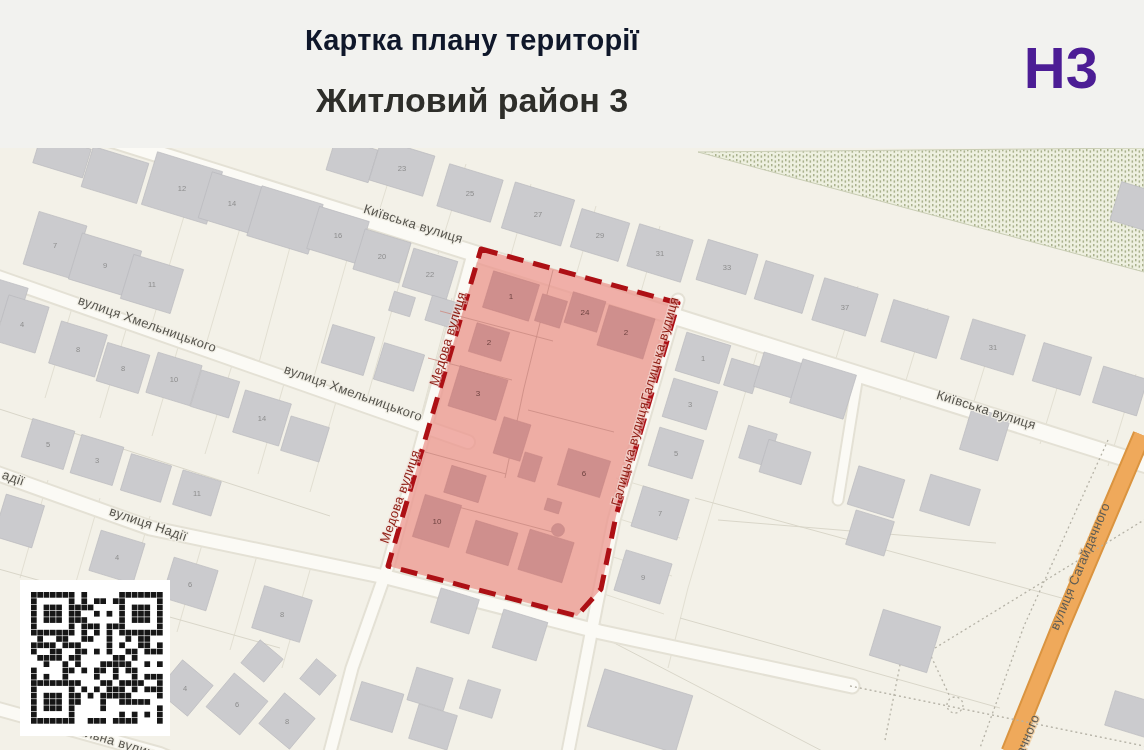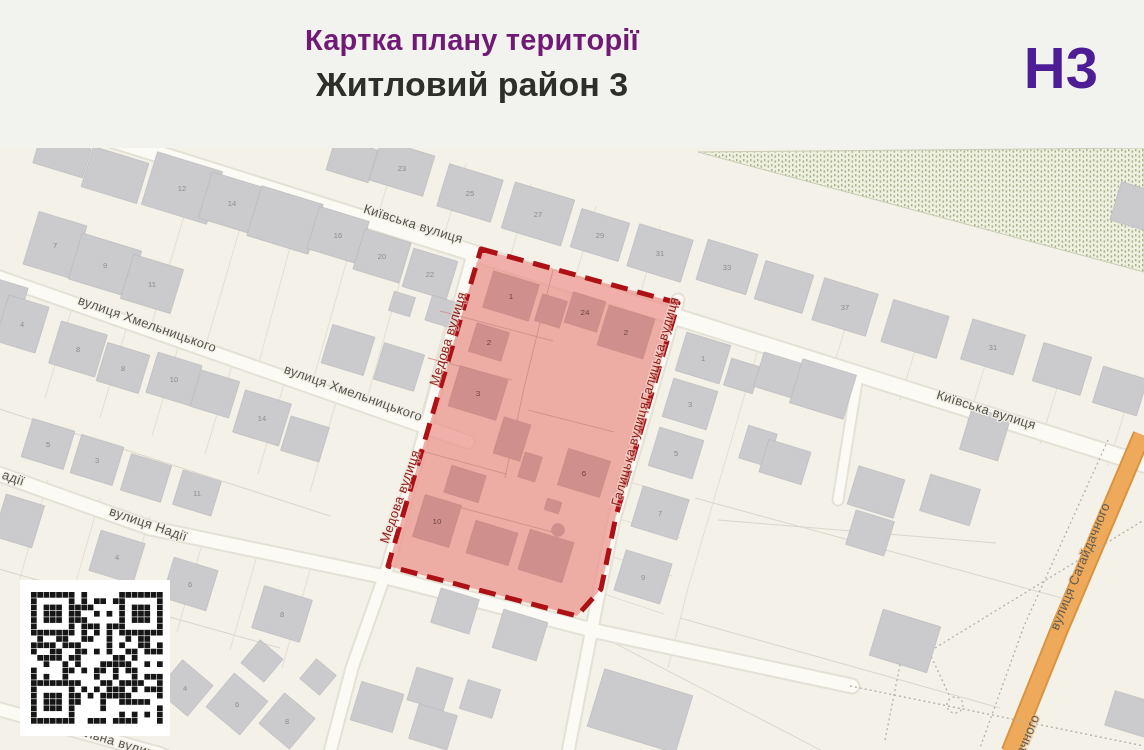--- a/index.html
+++ b/index.html
@@ -1,21 +1,21 @@
 <!DOCTYPE html>
 <html><head>
 <meta charset="utf-8">
 <style>
   html,body{margin:0;padding:0;background:#e8e8e6;}
   .page{position:relative;width:1144px;height:750px;background:#f3f3f0;overflow:hidden;
         font-family:"Liberation Sans",sans-serif;}
   header{position:absolute;top:0;left:0;width:100%;height:148px;background:#f2f2ef;}
   .titles{position:absolute;top:24px;left:0;width:944px;text-align:center;}
-  .t1{font-size:29px;font-weight:600;color:#701a75;letter-spacing:.2px;}
-  .t2{font-size:34px;font-weight:700;color:#2e2e2a;margin-top:8px;}
+  .t1{font-size:29px;font-weight:600;color:#0f172a;letter-spacing:.2px;}
+  .t2{font-size:34px;font-weight:700;color:#2e2e2a;margin-top:24px;}
   .zone-code{position:absolute;top:34px;right:46px;font-size:58px;font-weight:700;color:#4c1d95;}
   .map-wrap{position:absolute;top:148px;left:0;width:1144px;height:602px;}
   svg text{font-family:"Liberation Sans",sans-serif;}
   .bldg{fill:#cbcbce;stroke:#b7b7bc;stroke-width:.6;}
   .bnum{font-size:7.5px;fill:#8d8d8d;text-anchor:middle;dominant-baseline:middle;}
   .zbldg{fill:#cf8f8d;stroke:#c48583;stroke-width:.5;}
   .znum{font-size:8px;fill:#6f4340;text-anchor:middle;dominant-baseline:middle;}
   .slabel{font-size:13px;fill:#56544d;text-anchor:middle;paint-order:stroke;
           stroke:#f1efe6;stroke-width:2.6px;letter-spacing:.4px;}
   .street-red{fill:#8e1c12;stroke:rgba(243,224,219,.55);}

